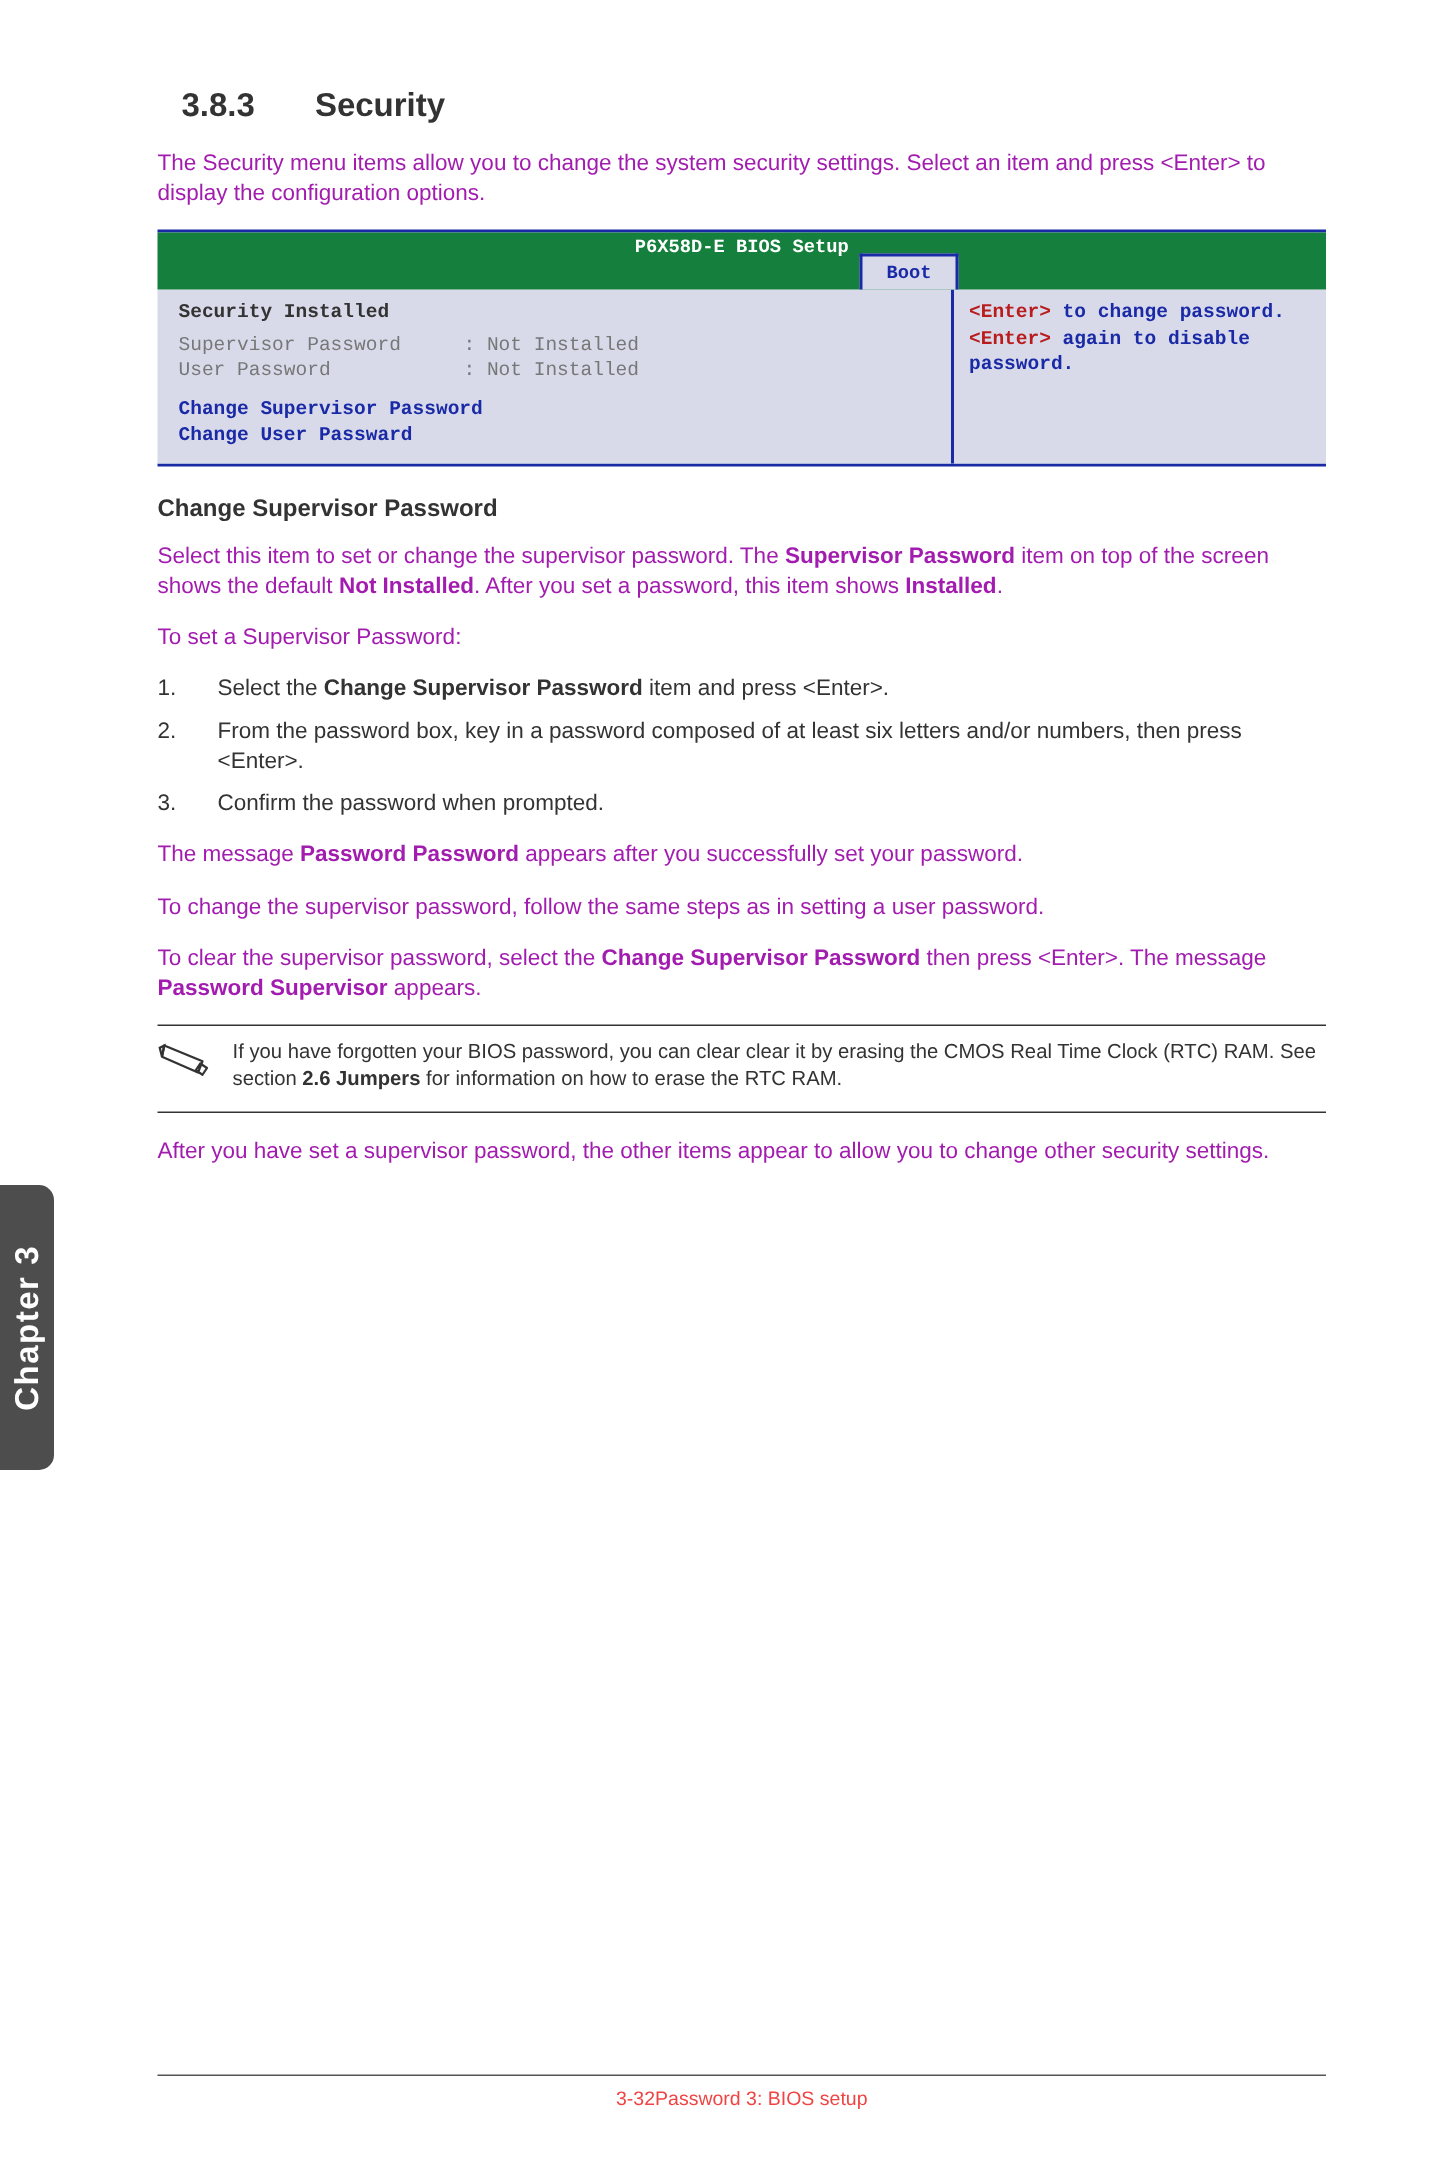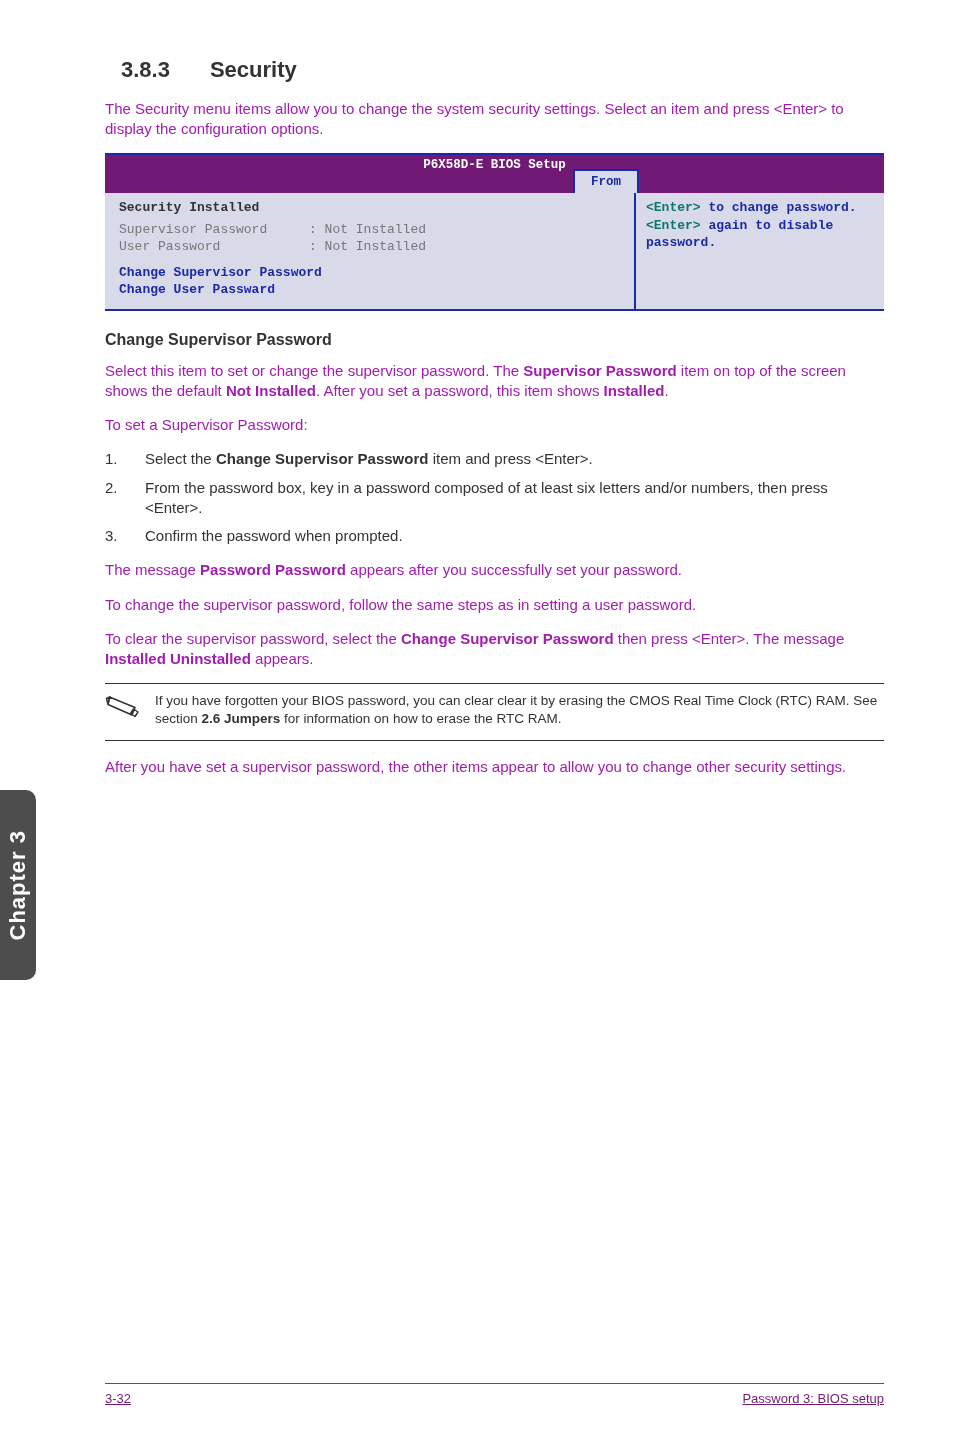--- a/index.html
+++ b/index.html
@@ -24,21 +24,21 @@
   .body-text { font-size: 15px; color: #a21caf; margin-bottom: 14px; }
   .bios-box {
     width: 100%;
     border-top: 2px solid #1a2aa6;
     border-bottom: 2px solid #1a2aa6;
     margin-bottom: 18px;
     font-family: "Courier New", monospace;
     font-size: 13px;
   }
   .bios-header-row {
-    background: #701a75;
+    background: #15803d;
     position: relative;
     height: 38px;
   }
   .bios-title {
     color: #fff;
     font-weight: bold;
     text-align: center;
     padding-top: 2px;
     font-size: 12.5px;
   }
@@ -71,21 +71,21 @@
     font-weight: bold;
   }
   .bios-sec-title {
     color: #333;
     font-weight: bold;
     margin-bottom: 4px;
   }
   .bios-row { display:flex; color:#777; }
   .bios-row .label { width: 190px; }
   .bios-blue { color:#1a2aa6; font-weight:bold; margin-top:8px; }
-  .bios-hl { color:#0f766e; }
+  .bios-hl { color:#b91c1c; }
   .subheading { font-size:16px; font-weight:bold; margin-bottom:10px; color:#333; }
   ol.steps { list-style:none; margin-bottom:14px; }
   ol.steps li { display:flex; margin-bottom:8px; }
   ol.steps li .n { width:40px; flex-shrink:0; }
   .note-block {
     border-top: 1px solid #333;
     border-bottom: 1px solid #333;
     padding: 8px 0 10px 0;
     display:flex;
     margin-bottom: 16px;
@@ -119,39 +119,38 @@
     letter-spacing:1px;
   }
   .footer {
     position:absolute;
     bottom: 30px;
     left:105px;
     right:70px;
     border-top:1px solid #555;
     padding-top:6px;
     font-size:13px;
-    color:#701a75;
+    color:#ef4444;
     display:flex;
-    justify-content:space-between;
-    text-decoration:underline;
+    justify-content:center;
   }
 </style>
 </head>
 <body>
 
 <div class="section-heading">
   <span class="num">3.8.3</span><span>Security</span>
 </div>
 
 <p class="body-text">The Security menu items allow you to change the system security settings. Select an item and press &lt;Enter&gt; to display the configuration options.</p>
 
 <div class="bios-box">
   <div class="bios-header-row">
     <div class="bios-title">P6X58D-E BIOS Setup</div>
-    <div class="bios-tab">From</div>
+    <div class="bios-tab">Boot</div>
   </div>
   <div class="bios-body">
     <div class="bios-left">
       <div class="bios-sec-title">Security Installed</div>
       <div class="bios-row">
         <span class="label">Supervisor Password</span>
         <span>: Not Installed</span>
       </div>
       <div class="bios-row">
         <span class="label">User Password</span>
@@ -190,21 +189,21 @@
   </li>
 </ol>
 
 <p class="body-text">
   <span>The message </span><b>Password Password</b><span> appears after you successfully set your password.</span>
 </p>
 
 <p class="body-text">To change the supervisor password, follow the same steps as in setting a user password.</p>
 
 <p class="body-text">
-  <span>To clear the supervisor password, select the </span><b>Change Supervisor Password</b><span> then press &lt;Enter&gt;. The message </span><b>Installed Uninstalled</b><span> appears.</span>
+  <span>To clear the supervisor password, select the </span><b>Change Supervisor Password</b><span> then press &lt;Enter&gt;. The message </span><b>Password Supervisor</b><span> appears.</span>
 </p>
 
 <div class="note-block">
   <div class="note-icon">
     <svg viewBox="0 0 48 40">
       <path d="M6 4 L40 18 L36 28 L4 14 Z M38 20 L44 24 L40 30 L34 26 Z" fill="none" stroke="#333" stroke-width="2" stroke-linejoin="round"></path>
       <path d="M2 6 L6 4 L4 14 Z" fill="none" stroke="#333" stroke-width="2"></path>
     </svg>
   </div>
   <div class="note-text">

